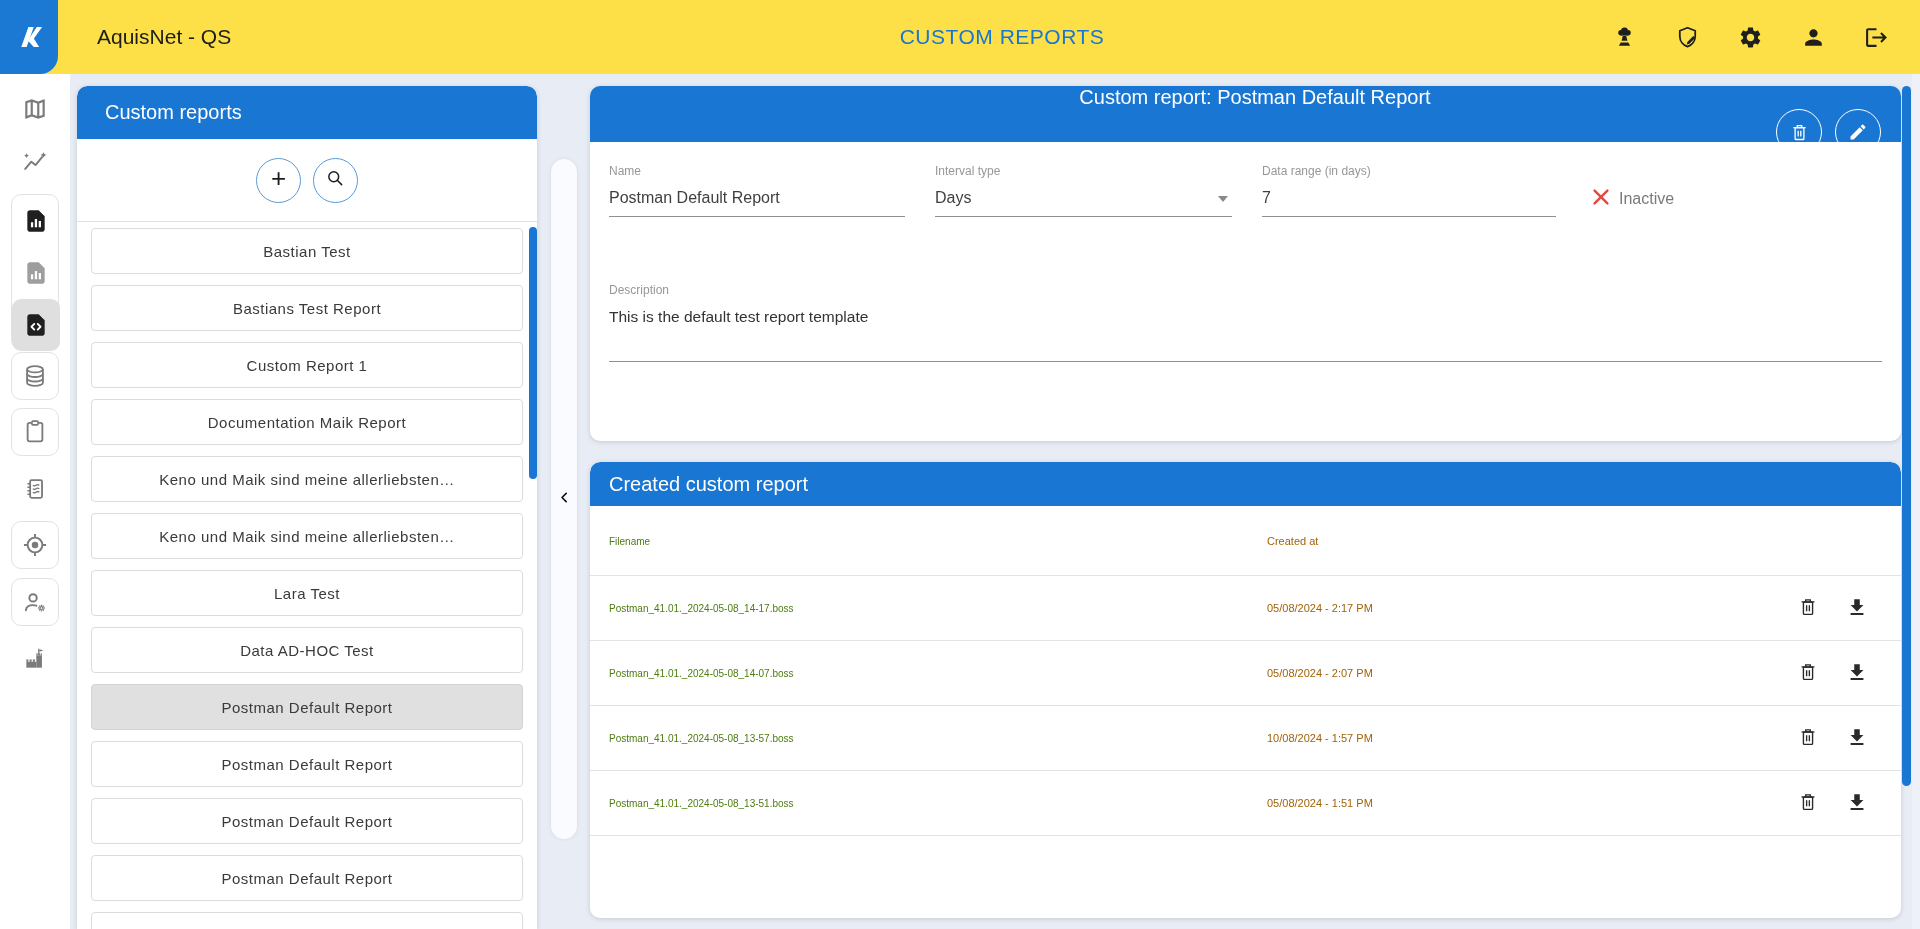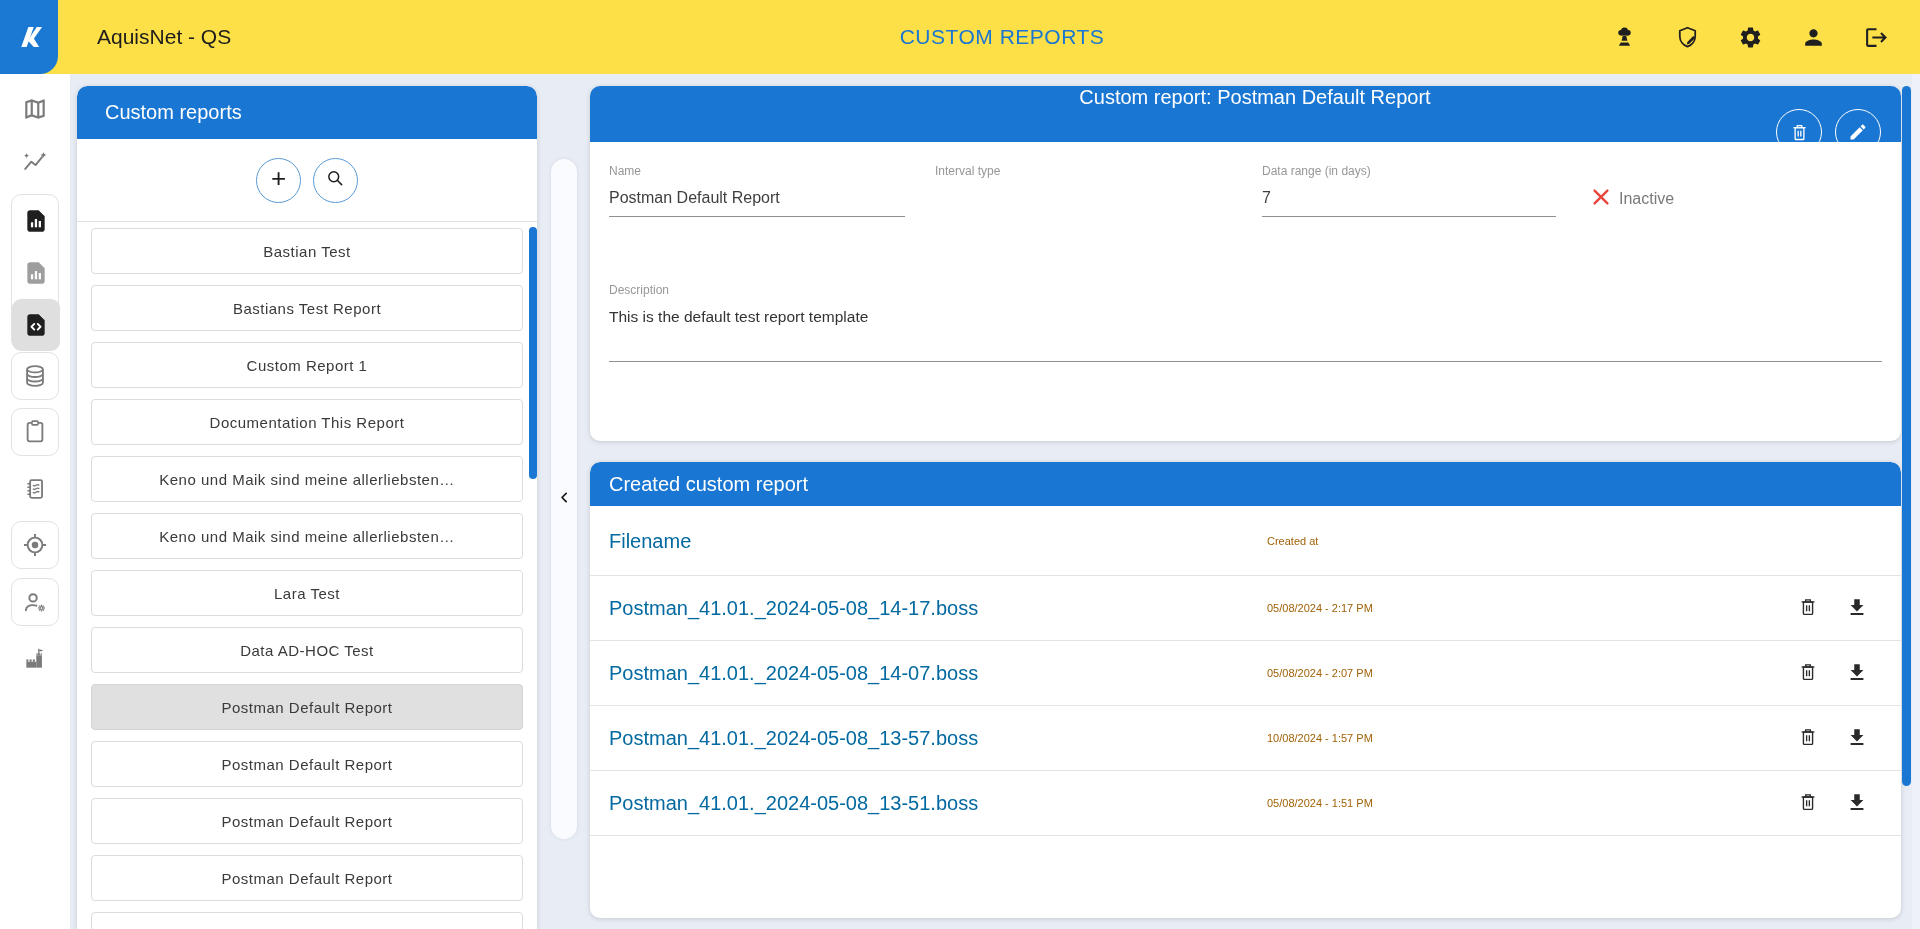--- a/index.html
+++ b/index.html
@@ -73,21 +73,21 @@
       border-bottom:1px solid #909090; }
   #desc-value { margin-top:11px; font-size:15.5px; color:#333; }
 
   
   #created-card { position:absolute; left:590px; top:462px; width:1311px; height:456px;
       background:#fff; border-radius:10px; box-shadow:0 1px 5px rgba(0,0,0,.15); overflow:hidden; }
   #created-header { height:44px; border-radius:10px 10px 0 0; padding-left:19px; font-size:20px; font-weight:500; }
   .t-row { position:relative; border-bottom:1px solid #e3e3e3; }
   #thead-row { height:70px; }
   .data-row { height:65px; }
-  .col-filename { position:absolute; left:19px; top:50%; transform:translateY(-50%); font-size:20px; color:#0369a1; }
+  .col-filename { position:absolute; left:19px; top:50%; transform:translateY(-50%); font-size:10px; color:#4d7c0f; }
   .col-created { position:absolute; left:677px; top:50%; transform:translateY(-50%); font-size:11px; color:#a16207; }
   .row-trash { position:absolute; left:1207px; top:50%; transform:translateY(-50%); width:24px; height:24px; cursor:pointer; }
   .row-download { position:absolute; left:1256px; top:50%; transform:translateY(-50%); width:24px; height:24px; cursor:pointer; }
 
   
   #scroll-track { position:absolute; right:0; top:74px; width:8px; height:855px; background:#eef1f7; }
   #scroll-thumb { position:absolute; right:9px; top:86px; width:9px; height:700px;
       background:#1976d2; border-radius:4.5px; }
 </style>
 </head>
@@ -246,21 +246,21 @@
           <circle cx="10" cy="10" r="5.6" fill="none" stroke="#1c1c1c" stroke-width="1.7"></circle>
           <path d="M14.3 14.3l4.7 4.7" stroke="#1c1c1c" stroke-width="1.7" stroke-linecap="round"></path>
         </svg>
       </span>
     </div>
   </div>
   <div id="report-list">
     <div class="list-item">Bastian Test</div>
     <div class="list-item">Bastians Test Report</div>
     <div class="list-item">Custom Report 1</div>
-    <div class="list-item">Documentation This Report</div>
+    <div class="list-item">Documentation Maik Report</div>
     <div class="list-item">Keno und Maik sind meine allerliebsten…</div>
     <div class="list-item">Keno und Maik sind meine allerliebsten…</div>
     <div class="list-item">Lara Test</div>
     <div class="list-item">Data AD-HOC Test</div>
     <div class="list-item selected">Postman Default Report</div>
     <div class="list-item">Postman Default Report</div>
     <div class="list-item">Postman Default Report</div>
     <div class="list-item">Postman Default Report</div>
     <div class="list-item"></div>
   </div>
@@ -294,20 +294,24 @@
       </div>
     </div>
   </div>
 
   <div class="field" id="field-name">
     <div class="f-label">Name</div>
     <div class="f-value">Postman Default Report</div>
   </div>
   <div class="field" id="field-interval">
     <div class="f-label">Interval type</div>
+    <div class="f-value">
+      <span>Days</span>
+      <span id="select-arrow"></span>
+    </div>
   </div>
   <div class="field" id="field-range">
     <div class="f-label">Data range (in days)</div>
     <div class="f-value">7</div>
   </div>
   <div id="status-row">
     <span>
       <svg width="22" height="22" viewBox="0 0 24 24">
         <path d="M5 5l14 14M19 5L5 19" stroke="#e8453c" stroke-width="2.6" stroke-linecap="round"></path>
       </svg>

